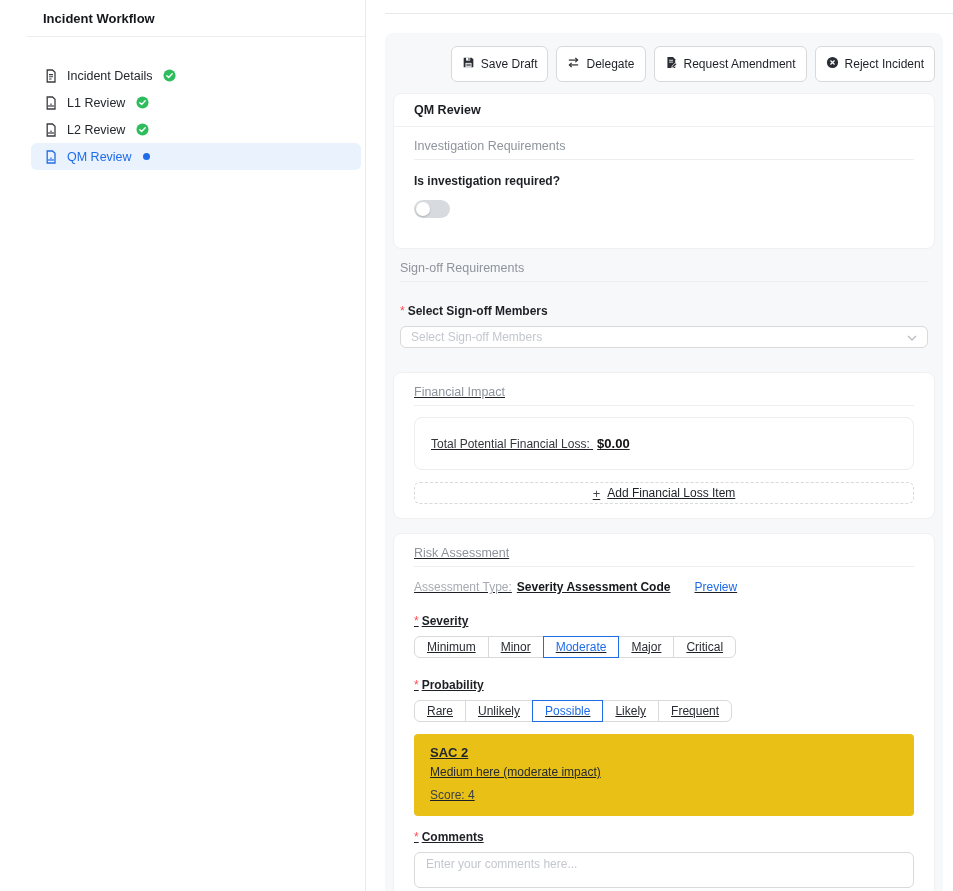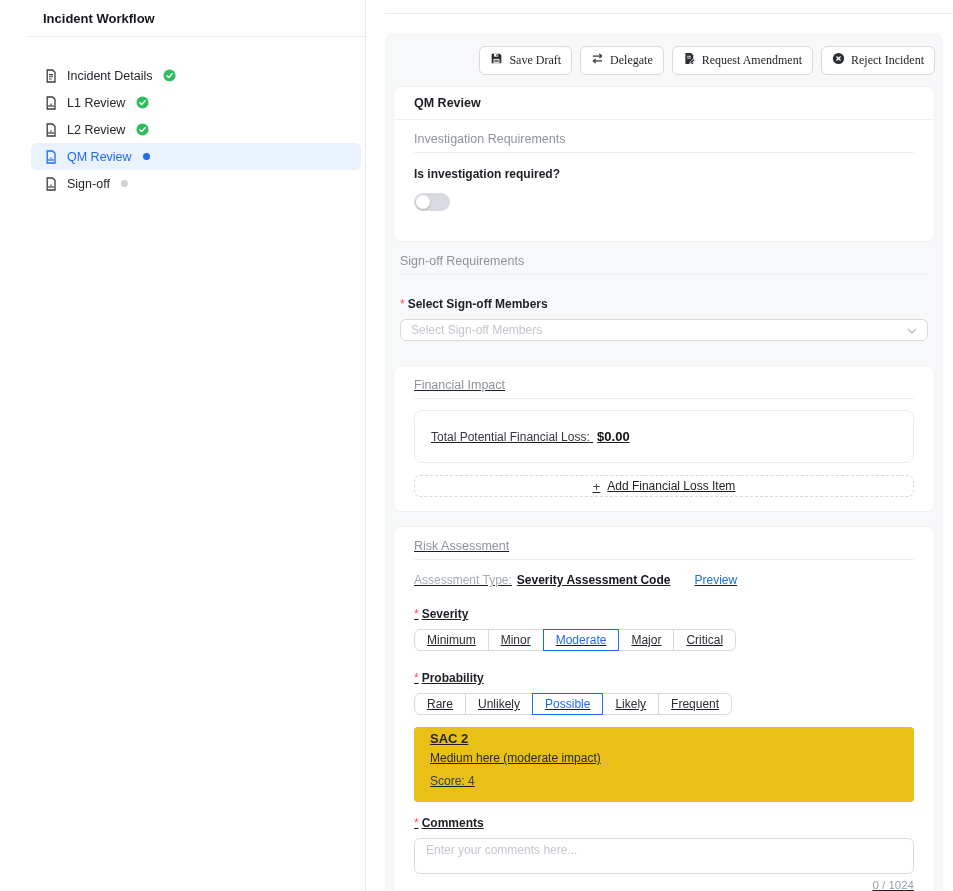--- a/index.html
+++ b/index.html
@@ -22,23 +22,23 @@
   .dot { width: 7px; height: 7px; border-radius: 50%; display: inline-block; margin-left: 2px; }
   .dot.blue { background: #1f6ce8; }
   .dot.gray { background: #cfd2d6; }
   .badge { width: 13px; height: 13px; display: inline-flex; margin-left: 2px; }
   
   .main { flex: 1; background: #fff; }
   .top-divider { margin: 13px 0 0 19px; border-top: 1px solid #e7e9eb; }
   .container { margin: 19px 10px 0 19px; background: #f7f8fa; border-radius: 8px; padding: 13px 8px 14px; }
   
   .toolbar { display: flex; justify-content: flex-end; gap: 8px; }
-  .btn { height: 29px; display: inline-flex; align-items: center; gap: 6px; padding: 0 10px;
+  .btn { height: 36px; display: inline-flex; align-items: center; gap: 6px; padding: 0 10px;
     background: #fff; border: 1px solid #d9d9d9; border-radius: 6px; font-size: 12px;
-    color: #1d2025; cursor: pointer; font-family: Liberation Serif, serif; }
+    color: #1d2025; cursor: pointer; font-family: Liberation Sans, sans-serif; }
   .btn svg { flex-shrink: 0; }
   
   .card { background: #fff; border: 1px solid #f0f0f2; border-radius: 8px; margin-top: 11px; }
   .card-header { padding: 9px 20px; font-weight: 700; font-size: 12.5px; color: #1b1e23;
     border-bottom: 1px solid #f0f0f2; }
   .card-body { padding: 12px 20px 30px; }
   .section-title { color: #8e939c; font-size: 12.5px; padding-bottom: 6px; border-bottom: 1px solid #eceef1; }
   .field-label { margin-top: 14px; font-size: 12px; font-weight: 700; color: #1d2025; }
   .req { color: #ff4d4f; margin-right: 3px; font-weight: 400; }
   
@@ -67,21 +67,21 @@
   .type-row .val { font-weight: 700; color: #15181d; margin-left: 5px; }
   .link { color: #1f6ce8; margin-left: 24px; cursor: pointer; text-decoration: none; }
   .group-label { margin-top: 20px; }
   .seg { display: flex; margin-top: 8px; }
   .seg-btn { height: 22px; line-height: 20px; padding: 0 12px; background: #fff;
     border: 1px solid #d9d9d9; font-size: 12px; color: #2a2d33; margin-left: -1px;
     cursor: pointer; position: relative; }
   .seg-btn:first-child { border-radius: 6px 0 0 6px; margin-left: 0; }
   .seg-btn:last-child { border-radius: 0 6px 6px 0; }
   .seg-btn.selected { color: #1f6ce8; border-color: #1f6ce8; z-index: 1; }
-  .sac-box { margin-top: 12px; background: #e9c116; border-radius: 4px; padding: 4px 16px 14px; }
+  .sac-box { margin-top: 12px; background: #e9c116; border-radius: 4px; padding: 11px 16px 14px; }
   .sac-title { font-weight: 700; font-size: 13px; color: #22252b; }
   .sac-desc { margin-top: 5px; font-size: 12px; color: #26292e; }
   .sac-score { margin-top: 9px; font-size: 12px; color: #3c4046; }
   .comments-label { margin-top: 14px; }
   textarea.comments { margin-top: 8px; width: 100%; height: 36px; resize: none;
     border: 1px solid #d9d9d9; border-radius: 6px; padding: 4px 11px; font-size: 12px;
     font-family: inherit; color: #a16207; outline: none; }
   textarea.comments::placeholder { color: #c3c7cd; }
   .counter { text-align: right; color: #9aa0a8; font-size: 11.5px; margin-top: 2px; }
 </style>
@@ -144,30 +144,20 @@
       <span class="nav-icon">
         <svg viewBox="0 0 14 14" width="14" height="14">
             <path d="M3.2 1h5.3L11 3.3V13H3.2z" fill="none" stroke="#1f6ce8" stroke-width="1.3"></path>
             <path d="M5 11v-2M7 11V7.6M9 11V9" stroke="#1f6ce8" stroke-width="1.2" fill="none"></path>
           </svg>
       </span>
       <span class="lbl">QM Review</span>
       <span class="dot blue"></span>
     </div>
 
-    <div class="nav-item">
-      <span class="nav-icon">
-        <svg viewBox="0 0 14 14" width="14" height="14">
-            <path d="M3.2 1h5.3L11 3.3V13H3.2z" fill="none" stroke="#3a3d42" stroke-width="1.3"></path>
-            <path d="M5 11v-2M7 11V7.6M9 11V9" stroke="#3a3d42" stroke-width="1.2" fill="none"></path>
-          </svg>
-      </span>
-      <span class="lbl">Sign-off</span>
-      <span class="dot gray"></span>
-    </div>
 
   </nav>
 </aside>
 
 <main class="main">
   <div class="top-divider"></div>
 
   <div class="container">
 
     <div class="toolbar">

